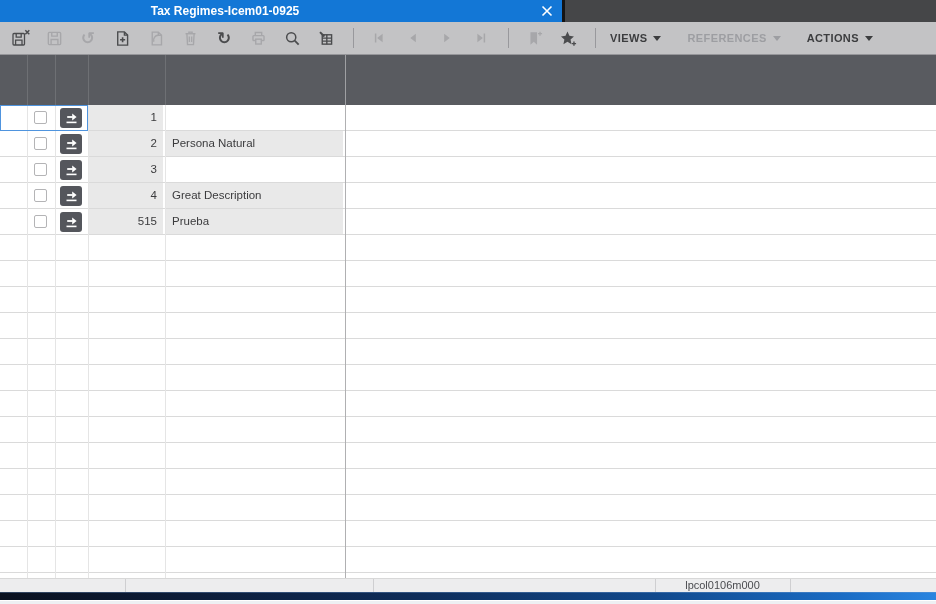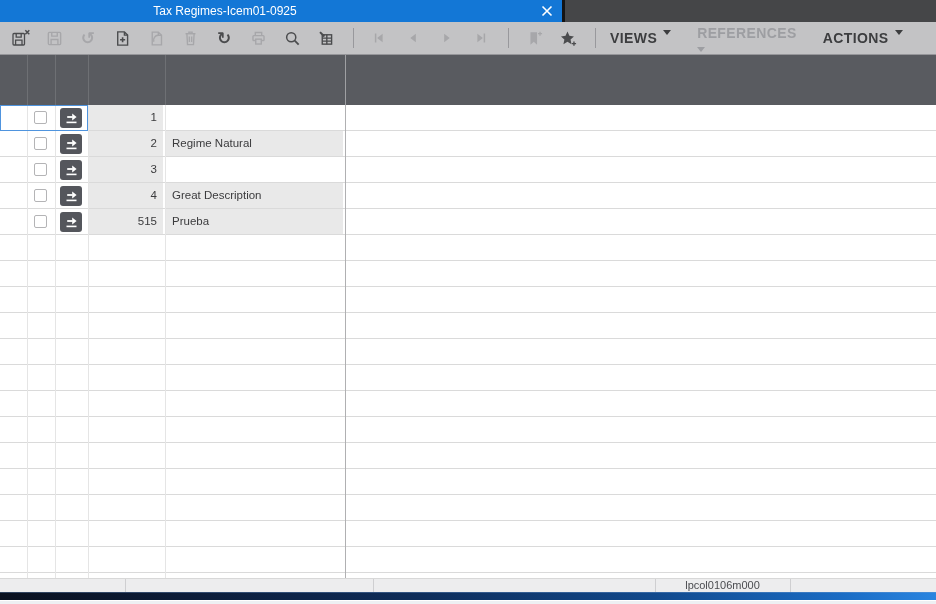--- a/index.html
+++ b/index.html
@@ -3,38 +3,38 @@
 <meta charset="utf-8">
 <style>
   html,body{margin:0;padding:0;background:#fff;}
   .window{position:relative;width:936px;height:604px;background:#fff;overflow:hidden;
           font-family:"Liberation Sans",sans-serif;}
 
   
   .titlebar{position:absolute;top:0;left:0;width:936px;height:22px;display:flex;}
   .titlebar-blue{position:relative;width:562px;height:22px;background:#1377d6;
                  display:flex;align-items:center;justify-content:center;}
-  .title{color:#fff;font-size:12px;font-weight:normal;margin-right:112px;white-space:nowrap;text-align:center;}
+  .title{color:#fff;font-size:12px;font-weight:bold;margin-right:112px;white-space:nowrap;text-align:center;}
   .close-btn{position:absolute;right:6px;top:2px;width:18px;height:18px;border:none;background:none;
              display:flex;align-items:center;justify-content:center;cursor:pointer;padding:0;}
   .titlebar-dark{flex:1;background:#454648;border-left:3px solid #141415;}
 
   
   .toolbar{position:absolute;top:22px;left:0;width:936px;height:33px;background:#c3c3c5;
            border-bottom:1px solid #96969a;display:flex;align-items:center;
            padding-left:9px;box-sizing:border-box;}
   .tb{width:22px;height:24px;margin-right:12px;display:flex;align-items:center;justify-content:center;
       background:none;border:none;padding:0;cursor:pointer;color:#4b4c4e;}
   .tb.disabled{color:#a7a7aa;cursor:default;}
   .tb.enabled{color:#4b4c4e;}
   .glyph{font-family:"DejaVu Sans",sans-serif;font-size:17px;font-weight:bold;line-height:1;}
   .tsep{width:1px;height:20px;background:#98989c;margin:0 14px 0 4px;}
-  .menu{display:flex;align-items:flex-start;gap:6px;margin-right:26px;font-size:14px;font-weight:bold;
+  .menu{display:flex;align-items:center;gap:6px;margin-right:26px;font-size:11px;font-weight:bold;
         color:#3c3d3f;letter-spacing:.4px;cursor:pointer;}
-  .menu.disabled{color:#9d9ea2;flex-direction:column;}
+  .menu.disabled{color:#9d9ea2;}
   .caret{width:0;height:0;border-left:4px solid transparent;border-right:4px solid transparent;
          border-top:5px solid currentColor;}
 
   
   .grid-header{position:absolute;top:55px;left:0;width:936px;height:50px;background:#595b60;}
   .hline{position:absolute;top:0;width:1px;height:50px;background:#6e7074;}
   .hline.strong{background:#9fa0a3;}
   .select-all{position:absolute;left:34px;top:57px;width:16px;height:16px;background:#1574d4;
               border-radius:3px;border:none;padding:0;cursor:pointer;}
   .select-all::after{content:"";position:absolute;left:4px;top:6.5px;width:8px;height:3px;
@@ -297,21 +297,21 @@
     <button class="goto">
       <span>
         <svg width="13" height="12" viewBox="0 0 13 12">
           <path d="M1.5 10.4 h10" stroke="#ffffff" stroke-width="1.6"></path>
           <path d="M2.2 5 h5.5" stroke="#ffffff" stroke-width="1.8"></path>
           <polygon points="7.2,1.6 7.2,8.4 11.6,5" fill="#ffffff"></polygon>
         </svg>
       </span>
     </button>
     <span class="cell tax">2</span>
-    <span class="cell desc">Regime Natural</span>
+    <span class="cell desc">Persona Natural</span>
   </div>
         <div class="grid-row">
     <button class="cb"></button>
     <button class="goto">
       <span>
         <svg width="13" height="12" viewBox="0 0 13 12">
           <path d="M1.5 10.4 h10" stroke="#ffffff" stroke-width="1.6"></path>
           <path d="M2.2 5 h5.5" stroke="#ffffff" stroke-width="1.8"></path>
           <polygon points="7.2,1.6 7.2,8.4 11.6,5" fill="#ffffff"></polygon>
         </svg>

